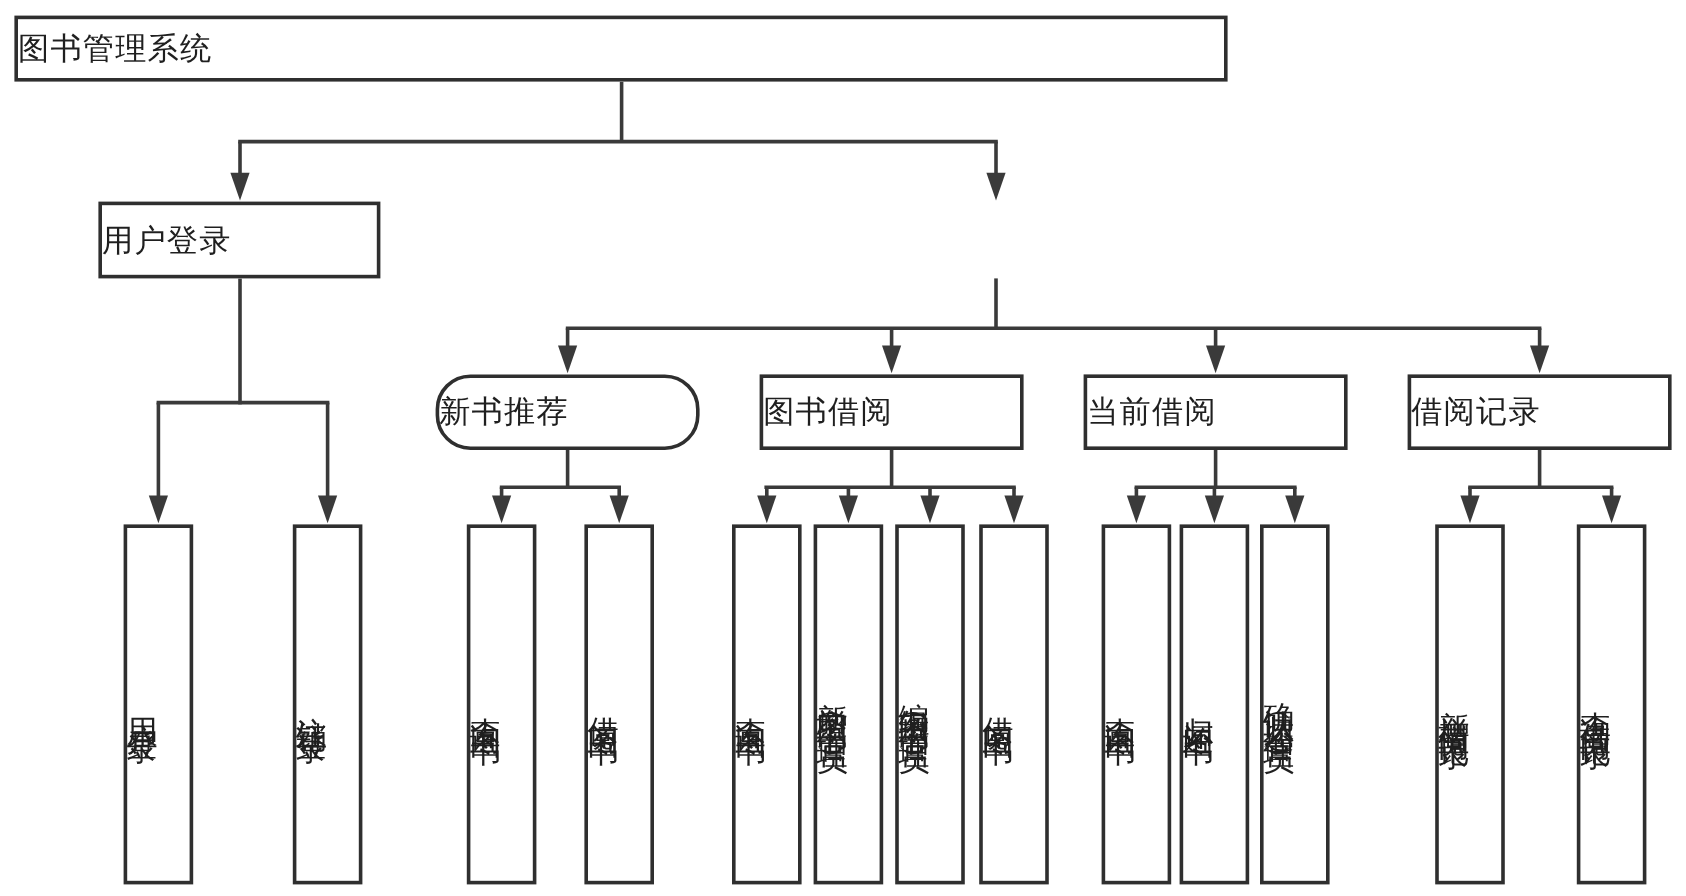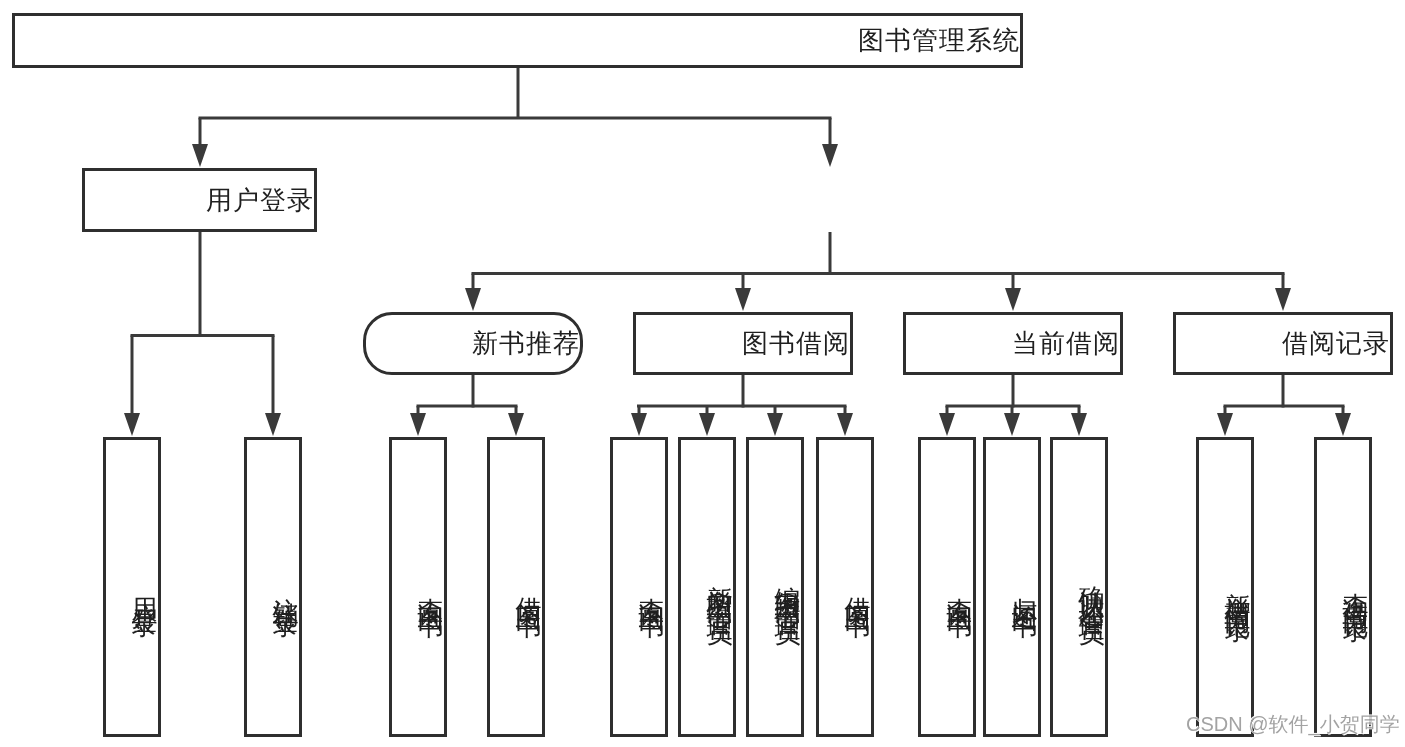--- a/index.html
+++ b/index.html
@@ -17,21 +17,21 @@
     width: 1405px; height: 747px;
     pointer-events: none;
   }
   .box {
     position: absolute;
     box-sizing: border-box;
     border: 3px solid #2f2f2f;
     background: #ffffff;
     display: flex;
     align-items: center;
-    justify-content: flex-end;
+    justify-content: flex-start;
   }
   .h-label {
     font-size: 26px;
     color: #1f1f1f;
     letter-spacing: 1px;
     white-space: nowrap;
   }
   .v-label {
     writing-mode: vertical-rl;
     text-orientation: mixed;
@@ -186,15 +186,14 @@
     <span class="v-label">确认归还（管理员）</span>
   </div>
 
   <div class="box leaf-box" style="left:1196px;">
     <span class="v-label">新增借阅记录</span>
   </div>
   <div class="box leaf-box" style="left:1314px;">
     <span class="v-label">查询借阅记录</span>
   </div>
 
-  <div class="watermark">CSDN @软件_小贺同学</div>
 
 </div>
 
 </body></html>

